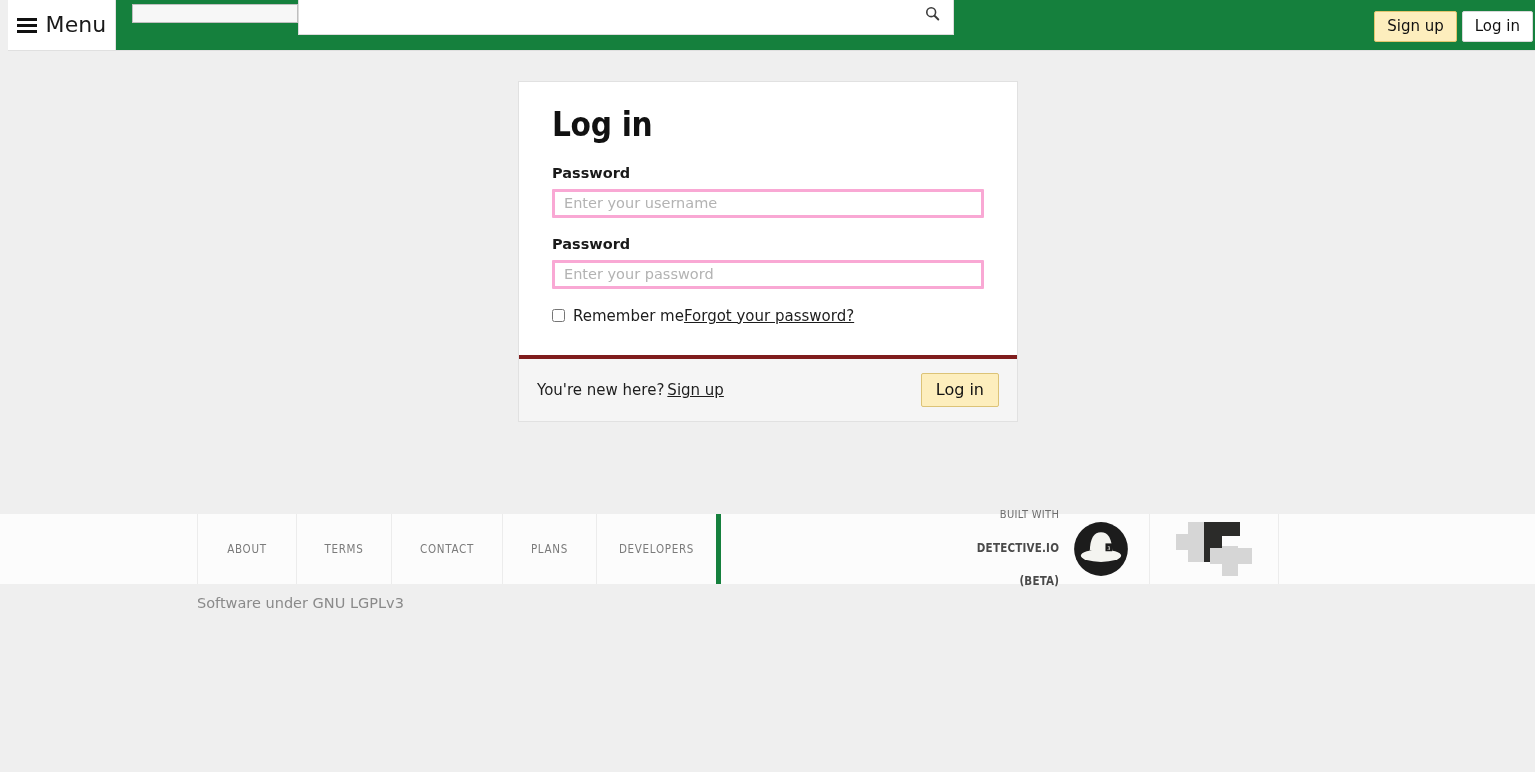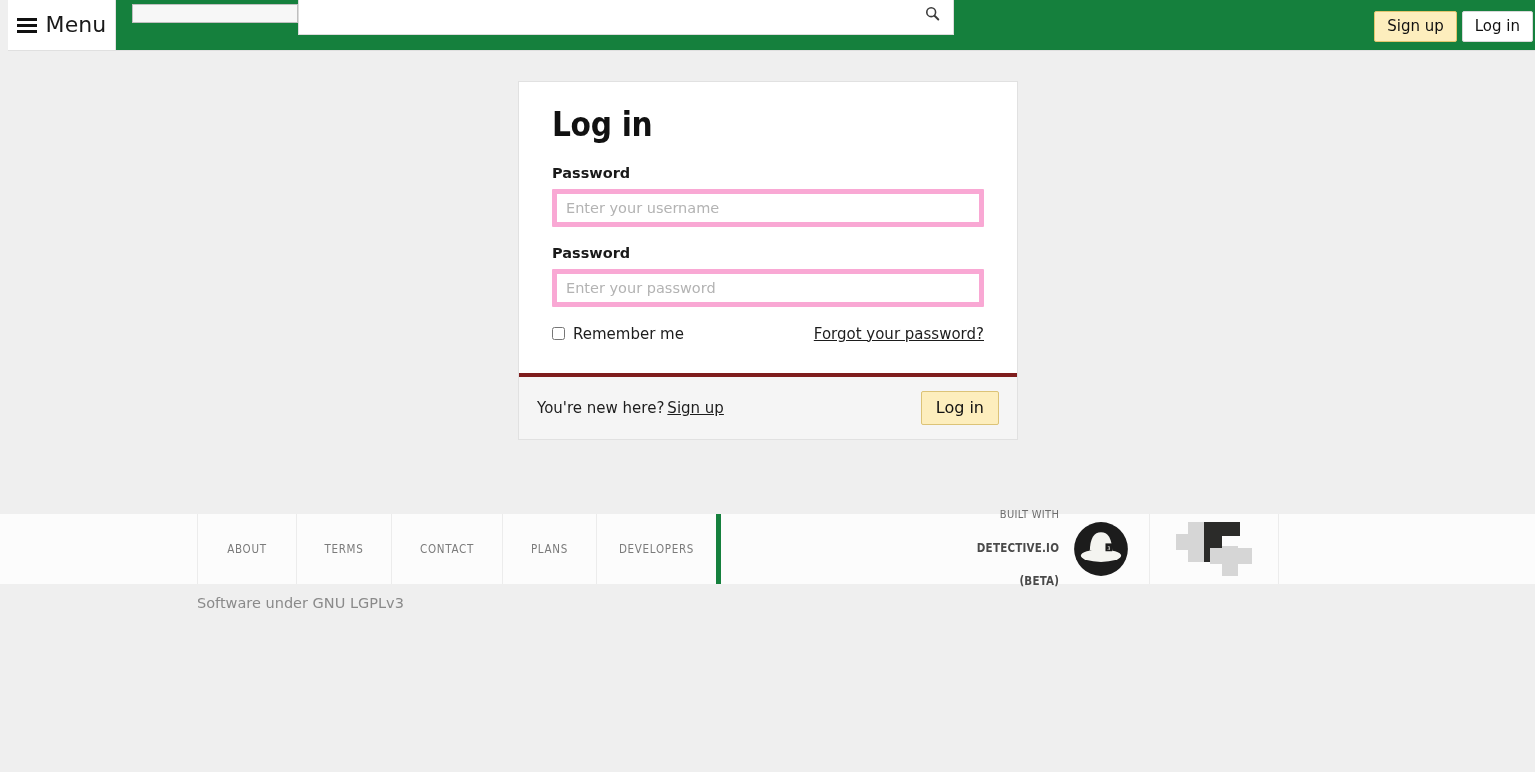--- a/index.html
+++ b/index.html
@@ -172,38 +172,38 @@
   .field-label {
     display: block;
     font-size: 14.5px;
     font-weight: bold;
     color: #1a1a1a;
     margin: 0 0 8px 0;
   }
   .text-input {
     display: block;
     width: 100%;
-    height: 38px;
-    border: 5px solid #f9a8d4;
+    height: 29px;
+    border: 3px solid #f9a8d4;
     background: #ffffff;
     font-size: 14.5px;
     color: #333;
     padding: 0 9px;
     outline: none;
     border-radius: 1px;
     font-family: "DejaVu Sans", "Liberation Sans", sans-serif;
   }
   .text-input::placeholder { color: #b3b3b3; }
   .field-group { margin-bottom: 18px; }
   .field-group:last-of-type { margin-bottom: 14px; }
 
   .options-row {
     display: flex;
     align-items: center;
-    justify-content: space-between;
+    justify-content: flex-start;
     margin-top: 4px;
   }
   .remember {
     display: flex;
     align-items: center;
     gap: 8px;
     cursor: pointer;
   }
   .remember input[type=checkbox] {
     width: 13px; height: 13px;

